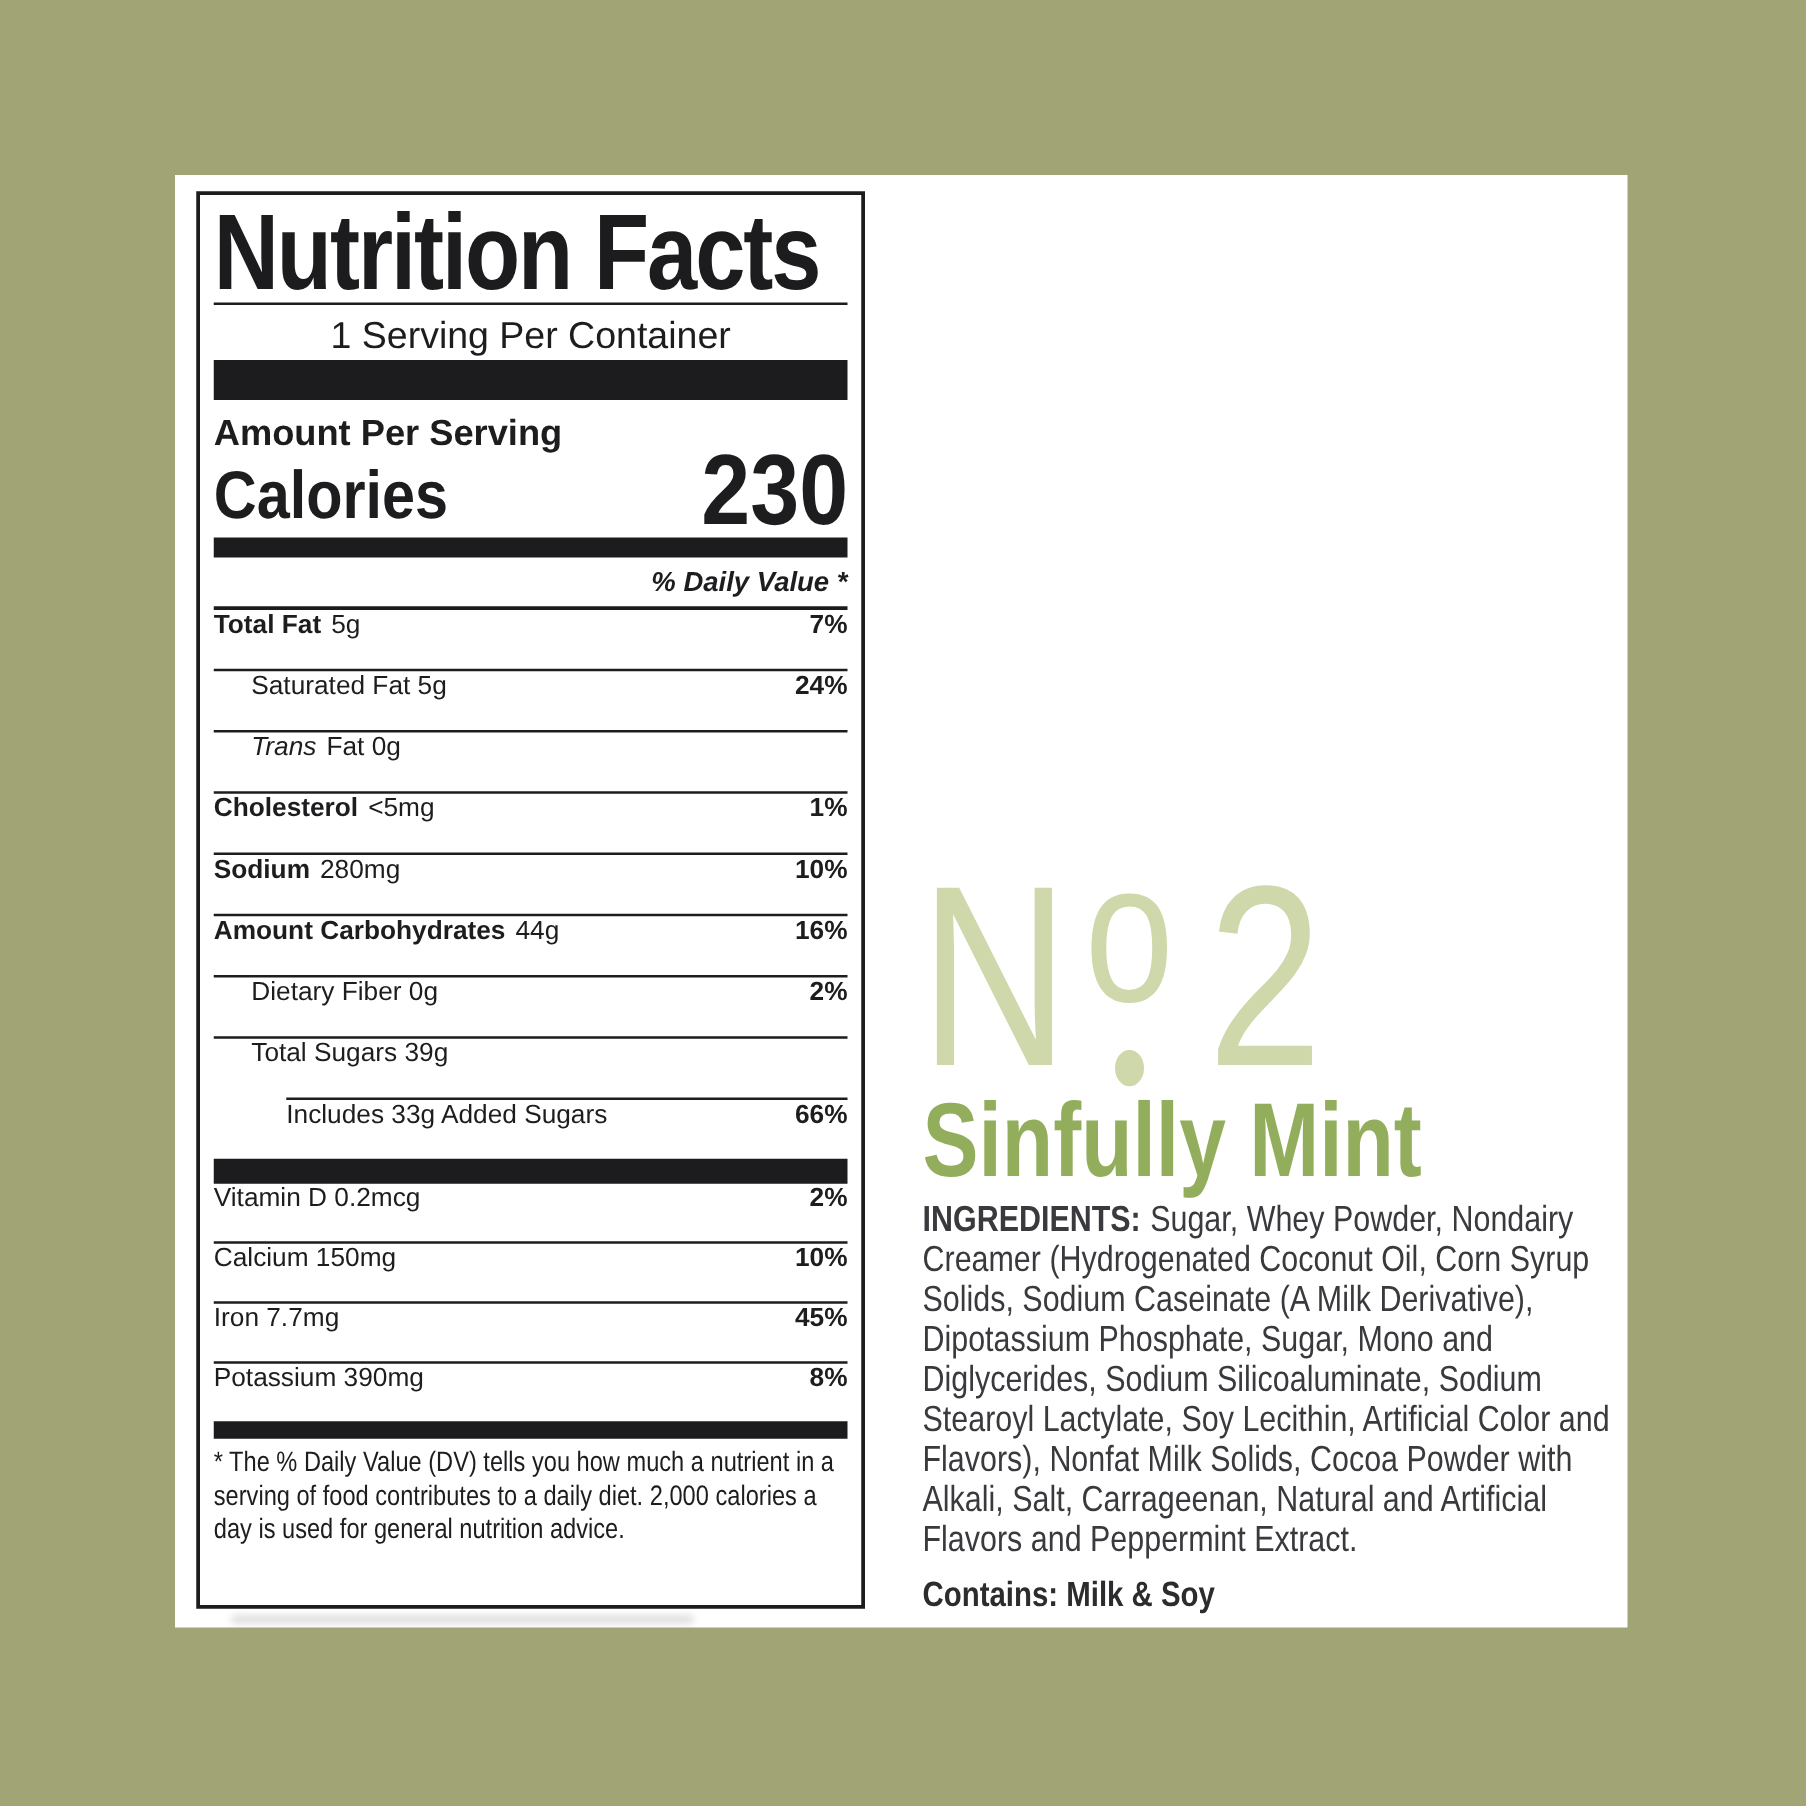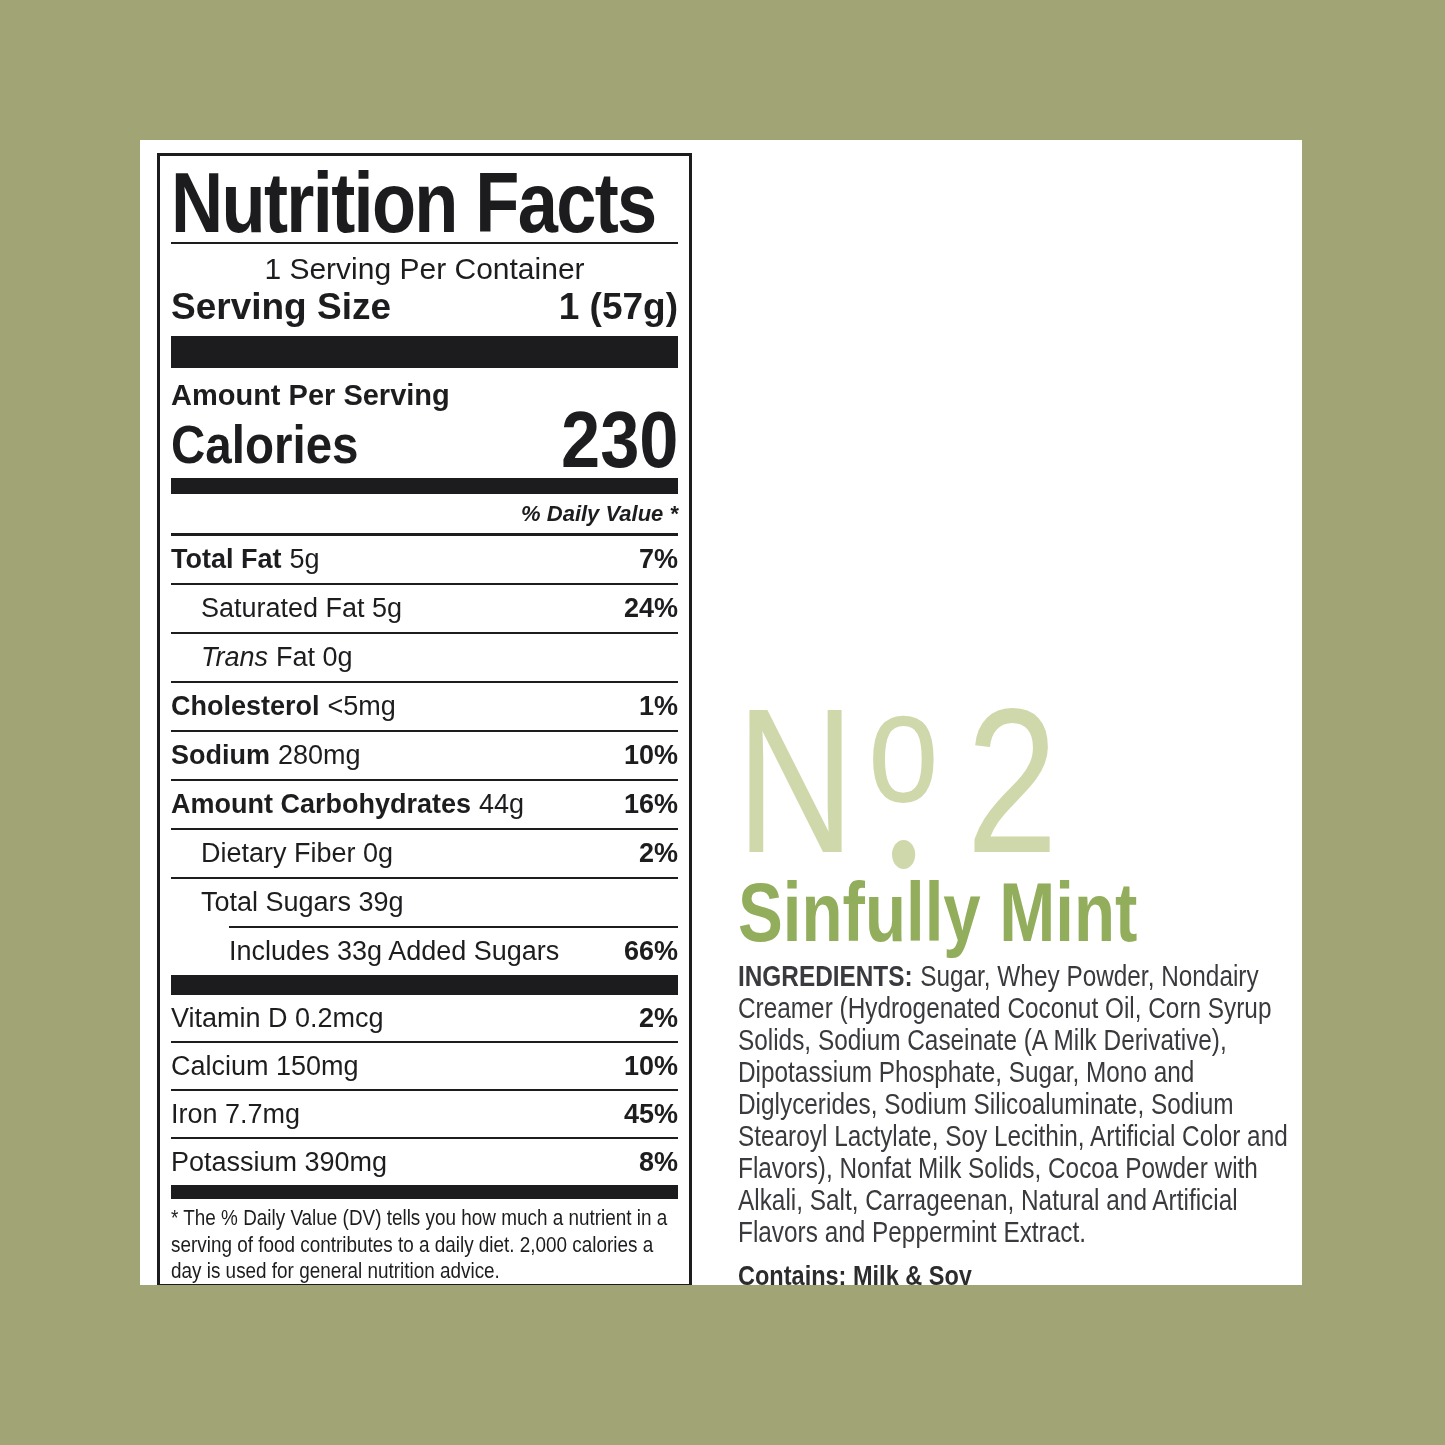--- a/index.html
+++ b/index.html
@@ -2,21 +2,21 @@
 <html><head>
 <meta charset="utf-8">
 <style>
   html,body{margin:0;padding:0;}
   body{
     width:1445px;height:1445px;
     background:#a1a576;
     font-family:"Liberation Sans", sans-serif;
     -webkit-font-smoothing:antialiased;
   }
-  .page{position:relative;width:1445px;height:1285px;background:#a1a576;overflow:hidden;}
+  .page{position:relative;width:1445px;height:1445px;background:#a1a576;overflow:hidden;}
   .card{position:absolute;left:140px;top:140px;width:1162px;height:1162px;background:#ffffff;}
 
   
   .nf{
     position:absolute;left:17px;top:13px;width:535px;height:1134px;
     box-sizing:border-box;border:3px solid #1c1c1e;background:#fff;
     padding:0 11px;color:#1d1d20;overflow:hidden;
   }
   .b{font-weight:bold;}
   .it{font-style:italic;margin-right:8px;}
@@ -32,21 +32,21 @@
   .bar{background:#1c1c1e;}
   .h32{height:32px;margin-top:2px;}
   .h16{height:16px;margin-top:6px;}
   .h20{height:20px;}
   .h14{height:14px;}
   .nf-aps{margin-top:12px;font-size:29px;line-height:30px;font-weight:bold;}
   .nf-calrow{display:flex;justify-content:space-between;align-items:flex-end;height:62px;}
   .nf-cal{font-size:54px;font-weight:bold;line-height:56px;transform:scaleX(.88);transform-origin:left bottom;white-space:nowrap;}
   .nf-calval{font-size:80px;font-weight:bold;line-height:64px;transform:scaleX(.88);transform-origin:right bottom;}
   .nf-dvh{text-align:right;font-size:22px;line-height:22px;font-weight:bold;padding:9px 0 8px;font-style:italic;}
-  .row{display:flex;justify-content:space-between;align-items:center;height:47px;border-top:2px solid #1d1d20;font-size:27px;}
+  .row{display:flex;justify-content:space-between;height:47px;border-top:2px solid #1d1d20;font-size:21px;}
   .row.no-top{border-top:none;}
   .vrow{height:46px;}
   .np > .b{margin-right:8px;}
   .ind1{padding-left:30px;}
   .ind2{padding-left:58px;}
   .dv{font-weight:bold;}
   .indent-rule{border-top:2px solid #1d1d20;margin-left:58px;height:0;}
   .nf-foot{
     margin:6px 0 0;font-size:22.5px;line-height:26.5px;color:#1d1d20;
     width:119%;transform:scaleX(.84);transform-origin:left top;
@@ -84,24 +84,20 @@
 <body>
 
 <div class="page">
   <div class="card">
 
     <section class="nf">
       <h1 class="nf-title">Nutrition Facts</h1>
       <div class="rule-thin"></div>
 
       <div class="nf-spc">1 Serving Per Container</div>
-      <div class="nf-ssrow">
-        <span>Serving Size</span>
-        <span>1 (57g)</span>
-      </div>
 
       <div class="bar h32"></div>
 
       <div class="nf-aps">Amount Per Serving</div>
       <div class="nf-calrow">
         <span class="nf-cal">Calories</span>
         <span class="nf-calval">230</span>
       </div>
 
       <div class="bar h16"></div>

